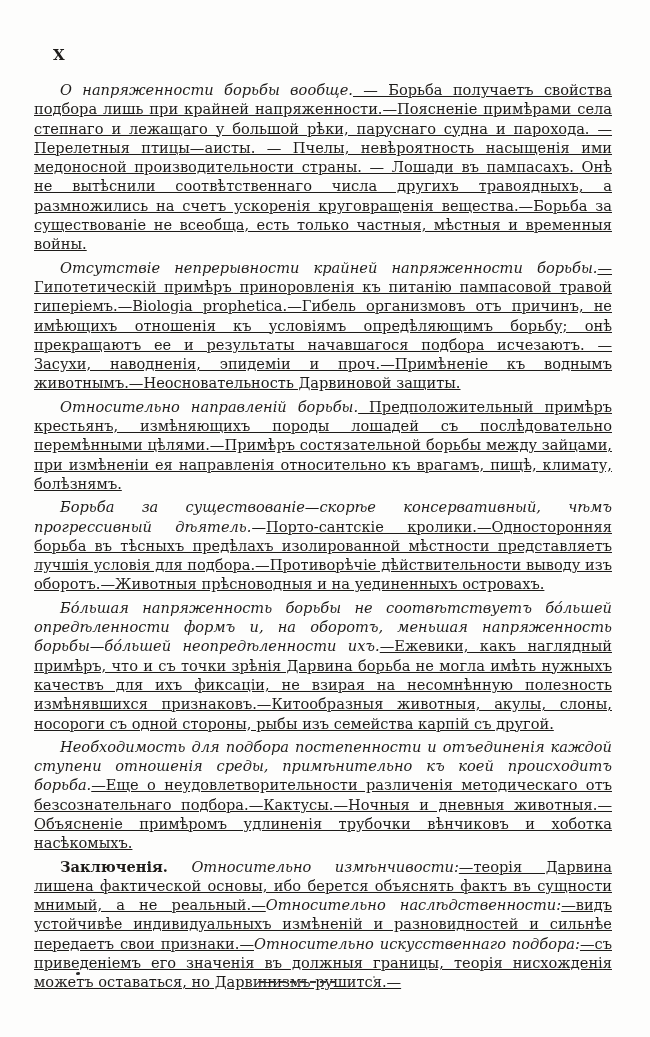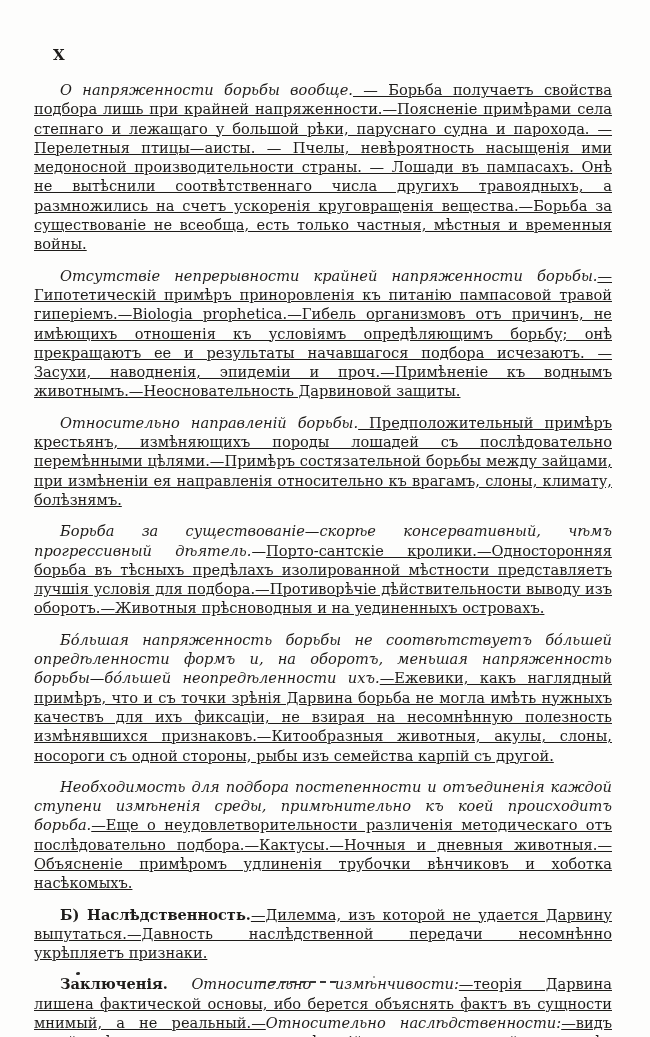--- a/index.html
+++ b/index.html
@@ -33,21 +33,21 @@
     font-size: 14.6px;
     line-height: 19.3px;
     text-align: justify;
   }
   .content p {
     margin: 0;
     padding: 0;
     text-indent: 26px;
   }
   .content p + p {
-    margin-top: 12px;
+    margin-top: 4px;
   }
   .seg-italic {
     font-style: italic;
   }
   .seg-bold {
     font-weight: bold;
   }
   .seg-regular {
     font-style: normal;
     text-decoration: underline;
@@ -83,25 +83,24 @@
 <body>
 
 <div class="page">
 
   <div class="page-number">X</div>
 
   <div class="content">
     <div id="paragraphs-host">
         <p><span class="seg-italic">О напряженности борьбы вообще.</span><span class="seg-regular"> — Борьба получаетъ свойства подбора лишь при крайней напряженности.—Поясненіе примѣрами села степнаго и лежащаго у большой рѣки, паруснаго судна и парохода. — Перелетныя птицы—аисты. — Пчелы, невѣроятность насыщенія ими медоносной производительности страны. — Лошади въ пампасахъ. Онѣ не вытѣснили соотвѣтственнаго числа другихъ травоядныхъ, а размножились на счетъ ускоренія круговращенія вещества.—Борьба за существованіе не всеобща, есть только частныя, мѣстныя и временныя войны.</span></p>
         <p><span class="seg-italic">Отсутствіе непрерывности крайней напряженности борьбы.</span><span class="seg-regular">—Гипотетическій примѣръ приноровленія къ питанію пампасовой травой гиперіемъ.—Biologia prophetica.—Гибель организмовъ отъ причинъ, не имѣющихъ отношенія къ условіямъ опредѣляющимъ борьбу; онѣ прекращаютъ ее и результаты начавшагося подбора исчезаютъ. — Засухи, наводненія, эпидеміи и проч.—Примѣненіе къ воднымъ животнымъ.—Неосновательность Дарвиновой защиты.</span></p>
-        <p><span class="seg-italic">Относительно направленій борьбы.</span><span class="seg-regular"> Предположительный примѣръ крестьянъ, измѣняющихъ породы лошадей съ послѣдовательно перемѣнными цѣлями.—Примѣръ состязательной борьбы между зайцами, при измѣненіи ея направленія относительно къ врагамъ, слоны, климату, болѣзнямъ.</span></p>
+        <p><span class="seg-italic">Относительно направленій борьбы.</span><span class="seg-regular"> Предположительный примѣръ крестьянъ, измѣняющихъ породы лошадей съ послѣдовательно перемѣнными цѣлями.—Примѣръ состязательной борьбы между зайцами, при измѣненіи ея направленія относительно къ врагамъ, пищѣ, климату, болѣзнямъ.</span></p>
         <p><span class="seg-italic">Борьба за существованіе—скорѣе консервативный, чѣмъ прогрессивный дѣятель.—</span><span class="seg-regular">Порто-сантскіе кролики.—Односторонняя борьба въ тѣсныхъ предѣлахъ изолированной мѣстности представляетъ лучшія условія для подбора.—Противорѣчіе дѣйствительности выводу изъ оборотъ.—Животныя прѣсноводныя и на уединенныхъ островахъ.</span></p>
         <p><span class="seg-italic">Бо́льшая напряженность борьбы не соотвѣтствуетъ бо́льшей опредѣленности формъ и, на оборотъ, меньшая напряженность борьбы—бо́льшей неопредѣленности ихъ.</span><span class="seg-regular">—Ежевики, какъ наглядный примѣръ, что и съ точки зрѣнія Дарвина борьба не могла имѣть нужныхъ качествъ для ихъ фиксаціи, не взирая на несомнѣнную полезность измѣнявшихся признаковъ.—Китообразныя животныя, акулы, слоны, носороги съ одной стороны, рыбы изъ семейства карпій съ другой.</span></p>
-        <p><span class="seg-italic">Необходимость для подбора постепенности и отъединенія каждой ступени измѣненія среды, примѣнительно къ коей происходитъ борьба.</span><span class="seg-regular">—Еще о неудовлетворительности различенія методическаго отъ послѣдовательно подбора.—Кактусы.—Ночныя и дневныя животныя.—Объясненіе примѣромъ удлиненія трубочки вѣнчиковъ и хоботка насѣкомыхъ.</span></p>
-        <p><span class="seg-bold">Б) Наслѣдственность.</span><span class="seg-regular">—Дилемма, изъ которой не удается Дарвину выпутаться.—Давность наслѣдственной передачи несомнѣнно укрѣпляетъ признаки.</span></p>
+        <p><span class="seg-italic">Необходимость для подбора постепенности и отъединенія каждой ступени отношенія среды, примѣнительно къ коей происходитъ борьба.</span><span class="seg-regular">—Еще о неудовлетворительности различенія методическаго отъ безсознательнаго подбора.—Кактусы.—Ночныя и дневныя животныя.—Объясненіе примѣромъ удлиненія трубочки вѣнчиковъ и хоботка насѣкомыхъ.</span></p>
         <p><span class="seg-bold">Заключенія.</span><span class="seg-italic"> Относительно измѣнчивости:</span><span class="seg-regular">—теорія Дарвина лишена фактической основы, ибо берется объяснять фактъ въ сущности мнимый, а не реальный.—</span><span class="seg-italic">Относительно наслѣдственности:</span><span class="seg-regular">—видъ устойчивѣе индивидуальныхъ измѣненій и разновидностей и сильнѣе передаетъ свои признаки.—</span><span class="seg-italic">Относительно искусственнаго подбора:</span><span class="seg-regular">—съ приведеніемъ его значенія въ должныя границы, теорія нисхожденія можетъ оставаться, но Дарвинизмъ рушится.—</span></p>
       </div>
 
   </div>
 
   <div class="ink-speck"></div>
   <div class="ink-dot"></div>
   <div class="footer-rule"></div>
 
 </div>

